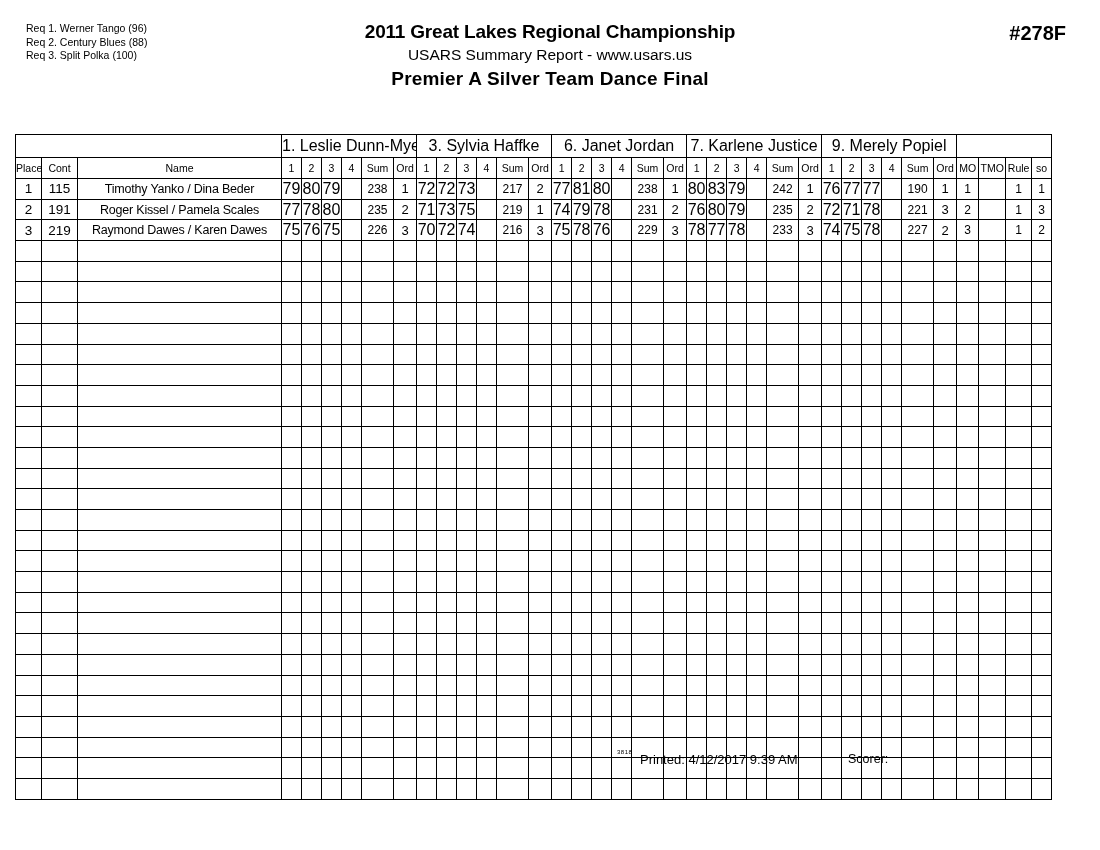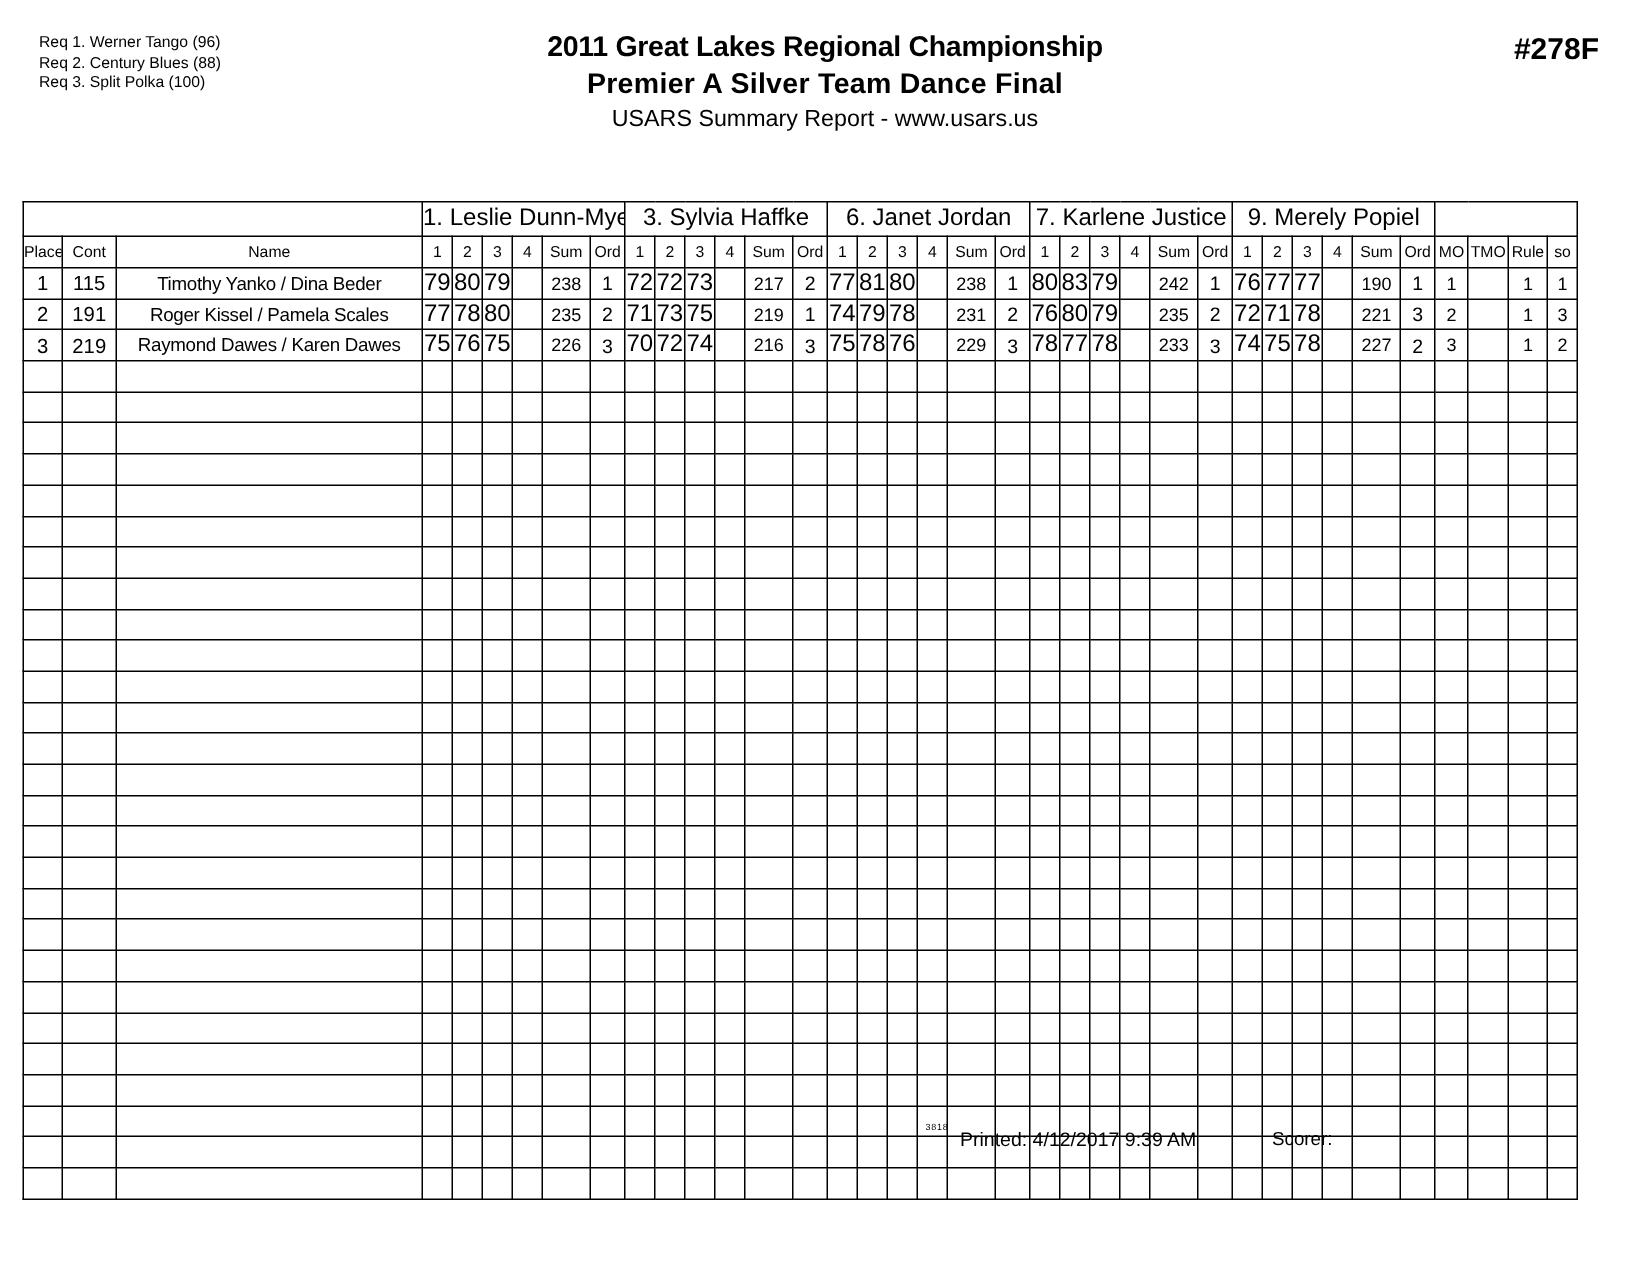--- a/index.html
+++ b/index.html
@@ -187,22 +187,22 @@
 <body>
 
 <div id="req-block">
   <span class="req-line">Req  1.   Werner Tango (96)</span>
   <span class="req-line">Req  2.   Century Blues (88)</span>
   <span class="req-line">Req  3.   Split Polka (100)</span>
 </div>
 
 <div id="title-block">
   <div id="title-main">2011 Great Lakes Regional Championship</div>
+  <div id="title-report">USARS Summary Report - www.usars.us</div>
   <div id="title-event">Premier A Silver Team Dance Final</div>
-  <div id="title-report">USARS Summary Report - www.usars.us</div>
 </div>
 
 <div id="event-number">#278F</div>
 
 <div id="sheet">
   <table class="grid">
     <colgroup>
       <col style="width:26px">
         <col style="width:36px">
         <col style="width:204px">

